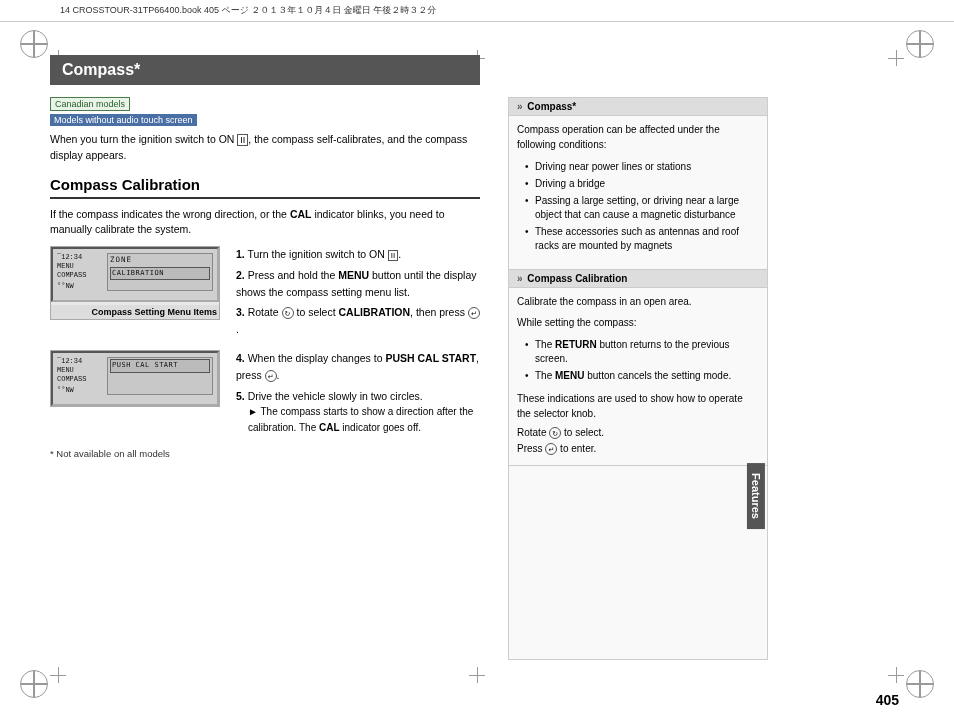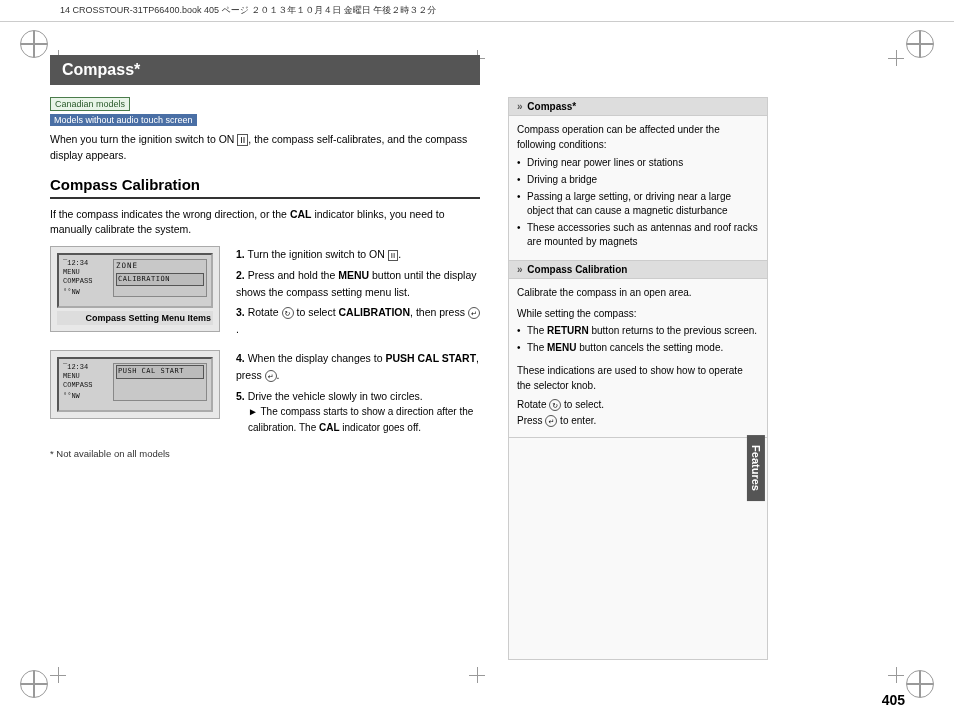--- a/index.html
+++ b/index.html
@@ -166,21 +166,20 @@
     .section-intro {
       font-size: 10.5px;
       line-height: 1.5;
       margin-bottom: 8px;
     }
 
     
     .display-box {
       border: 1px solid #aaa;
       background: #e8e8e8;
-      padding: 6px;
       margin-bottom: 4px;
       width: 170px;
     }
 
     .display-screen {
       background: #d0d0d0;
       border: 2px inset #aaa;
       padding: 4px;
       font-family: monospace;
       font-size: 9px;
@@ -228,40 +227,40 @@
     }
 
     .right-section-title .prefix {
       color: #555;
       margin-right: 2px;
     }
 
     .bullet-list {
       list-style: none;
       padding: 0;
-      margin: 0;
+      margin: 8px;
     }
     .bullet-list li {
       padding-left: 10px;
       position: relative;
       margin-bottom: 3px;
       font-size: 10px;
       line-height: 1.4;
     }
     .bullet-list li::before {
       content: '•';
       position: absolute;
       left: 0;
     }
 
     
     .page-number {
       position: absolute;
       bottom: 10px;
-      right: 49px;
+      right: 55px;
       font-size: 14px;
       font-weight: bold;
     }
 
     
     .features-label {
       position: absolute;
       right: -22px;
       top: 50%;
       transform: translateY(-50%) rotate(90deg);

